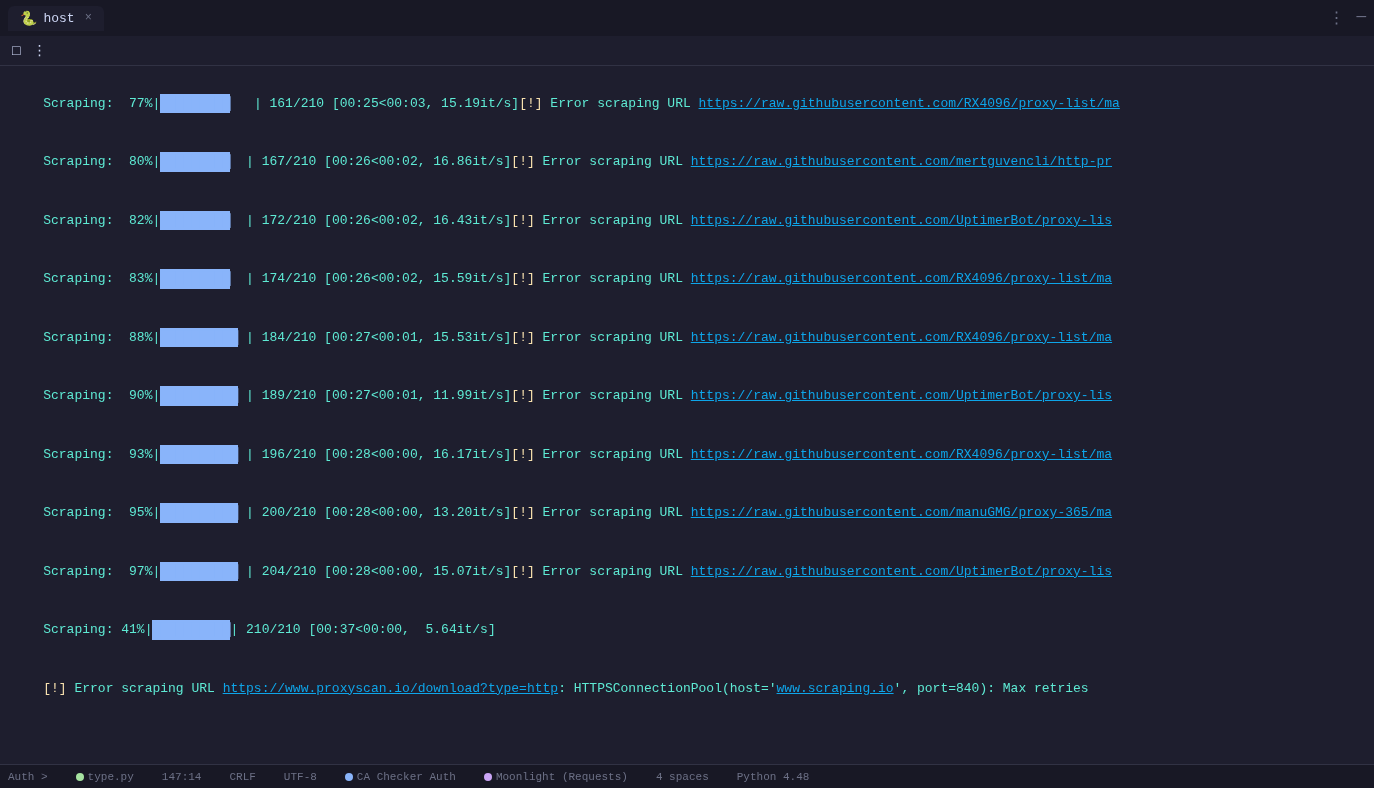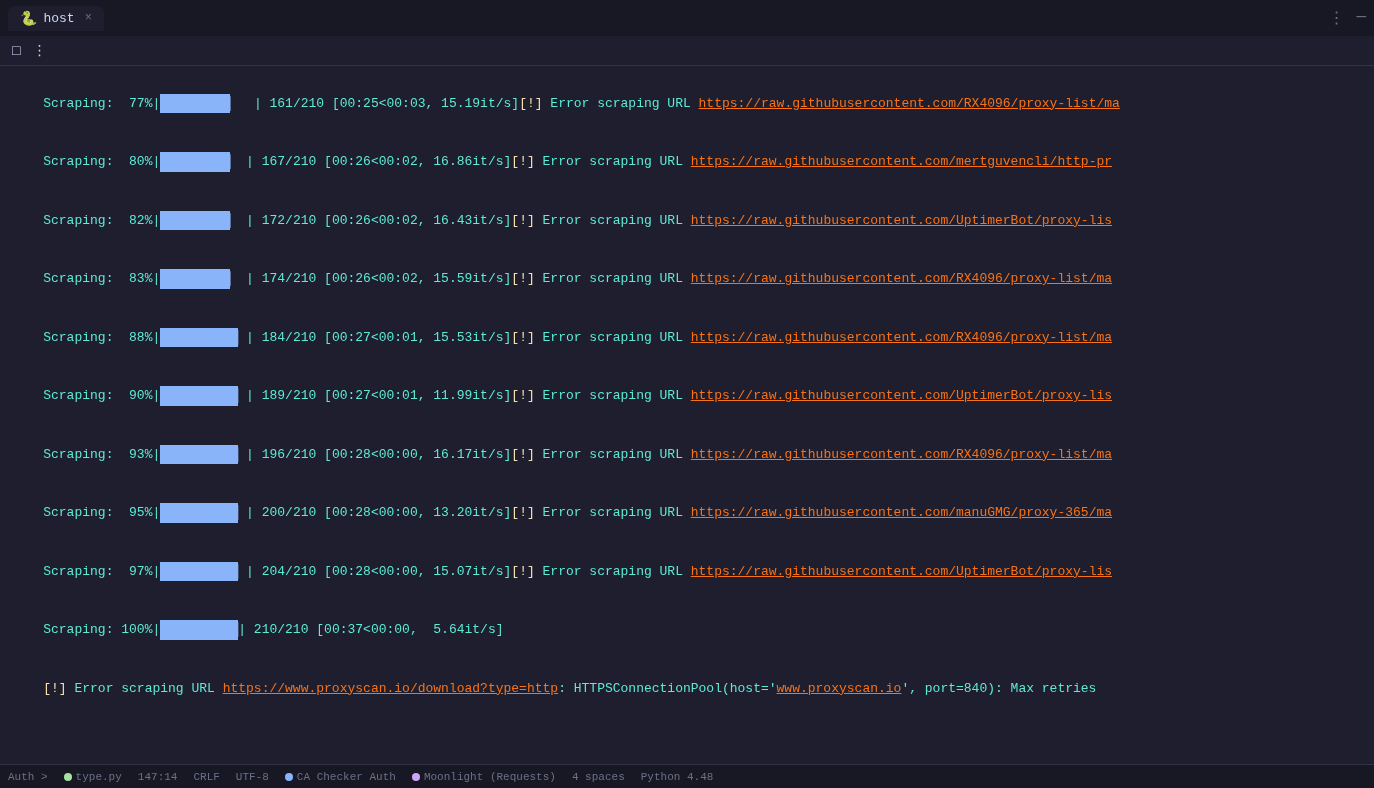--- a/index.html
+++ b/index.html
@@ -77,38 +77,38 @@
     }
 
     .line {
       white-space: pre;
       line-height: 1.5;
       overflow: hidden;
       text-overflow: ellipsis;
     }
     .text-yellow { color: #f9e2af; }
     .text-white { color: #5eead4; }
-    .text-link { color: #f97316; text-decoration: underline; }
+    .text-link { color: #0ea5e9; text-decoration: underline; }
     .text-dim { color: #6c7086; }
 
     
     .progress-bar-filled {
       display: inline-block;
       background: #89b4fa;
       color: #89b4fa;
     }
 
     
     .status-bar {
       background: #181825;
       height: 24px;
       display: flex;
       align-items: center;
       padding: 0 8px;
-      gap: 16px;
+      gap: 28px;
       font-size: 11px;
       color: #6c7086;
       flex-shrink: 0;
       border-top: 1px solid #313244;
       margin-top: 8px;
     }
     .status-item {
       display: flex;
       align-items: center;
       gap: 4px;
@@ -185,25 +185,25 @@
   </div>
   <div class="line">
     <span class="text-white">Scraping: </span><span class="text-white"> 95%|</span><span class="progress-bar-filled">██████████</span><span class="text-dim"> </span><span class="text-white">| 200/210 [00:28&lt;00:00, 13.20it/s]</span><span class="text-yellow">[!]</span><span class="text-white"> Error scraping URL </span><span class="text-link">https://raw.githubusercontent.com/manuGMG/proxy-365/ma</span>
   </div>
   <div class="line">
     <span class="text-white">Scraping: </span><span class="text-white"> 97%|</span><span class="progress-bar-filled">██████████</span><span class="text-dim"> </span><span class="text-white">| 204/210 [00:28&lt;00:00, 15.07it/s]</span><span class="text-yellow">[!]</span><span class="text-white"> Error scraping URL </span><span class="text-link">https://raw.githubusercontent.com/UptimerBot/proxy-lis</span>
   </div>
 
 
   <div class="line">
-    <span class="text-white">Scraping: 100%|</span><span class="progress-bar-filled">██████████</span><span class="text-white">| 210/210 [00:37&lt;00:00,  5.64it/s]</span>
-  </div>
-
-  <div class="line">
-    <span class="text-yellow">[!]</span><span class="text-white"> Error scraping URL </span><span class="text-link">https://www.proxyscan.io/download?type=http</span><span class="text-white">: HTTPSConnectionPool(host='</span><span class="text-link">www.proxyscan.io</span><span class="text-white">', port=840): Max retries</span>
+    <span class="text-white">Scraping: 41%|</span><span class="progress-bar-filled">██████████</span><span class="text-white">| 210/210 [00:37&lt;00:00,  5.64it/s]</span>
+  </div>
+
+  <div class="line">
+    <span class="text-yellow">[!]</span><span class="text-white"> Error scraping URL </span><span class="text-link">https://www.proxyscan.io/download?type=http</span><span class="text-white">: HTTPSConnectionPool(host='</span><span class="text-link">www.scraping.io</span><span class="text-white">', port=840): Max retries</span>
   </div>
 
 </div>
 
 <div class="status-bar">
   <div class="status-item">
     <span>Auth &gt;</span>
   </div>
   <div class="status-item">
     <span class="status-dot-green"></span>

